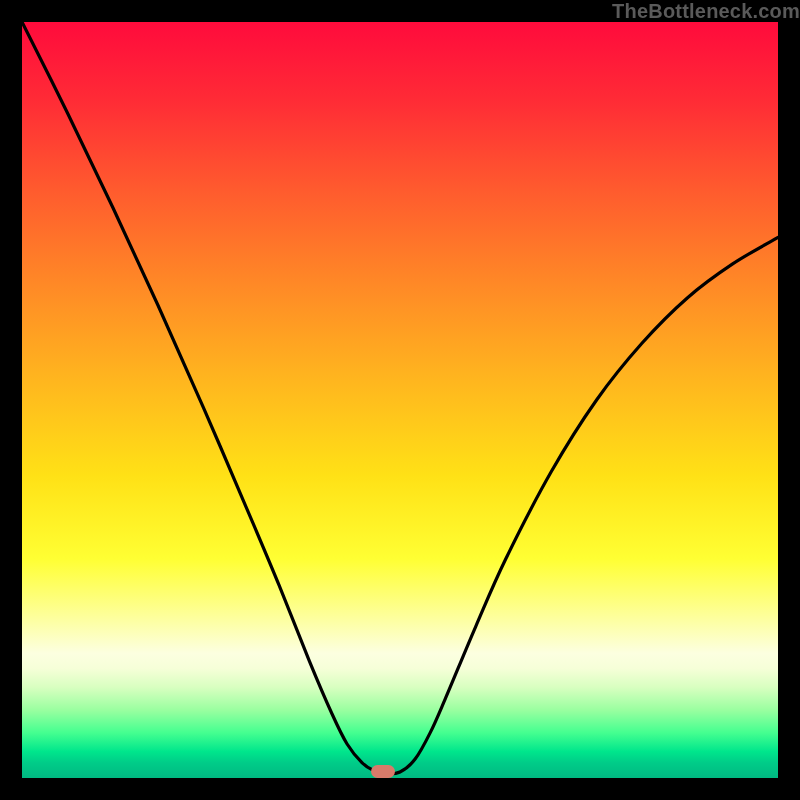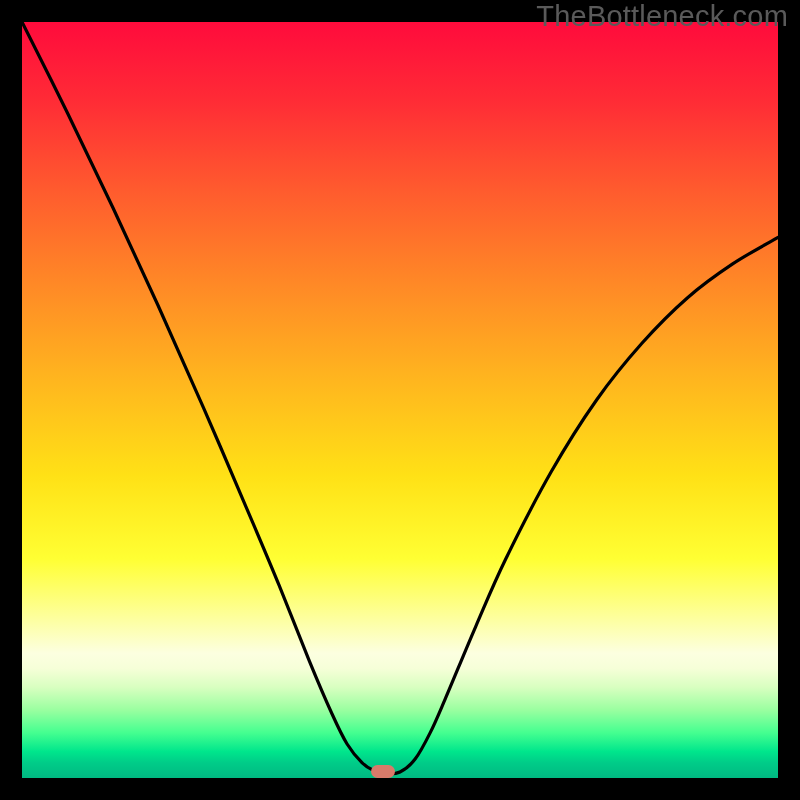--- a/index.html
+++ b/index.html
@@ -37,24 +37,24 @@
       #9affa0 91%,
       #45ff90 94%,
       #00e68c 96.5%,
       #00cc88 98%,
       #00b982 100%
     );
   }
   .watermark {
     position: absolute;
     top: 0px;
-    right: 12px;
-    font-size: 29px;
+    right: 0px;
+    font-size: 20px;
     color: #5a5a5a;
-    font-weight: 400;
+    font-weight: 700;
     letter-spacing: 0.2px;
   }
   .marker {
     position: absolute;
     width: 24px;
     height: 13px;
     background: #d87a6a;
     border-radius: 7px;
   }
   svg.curve {

